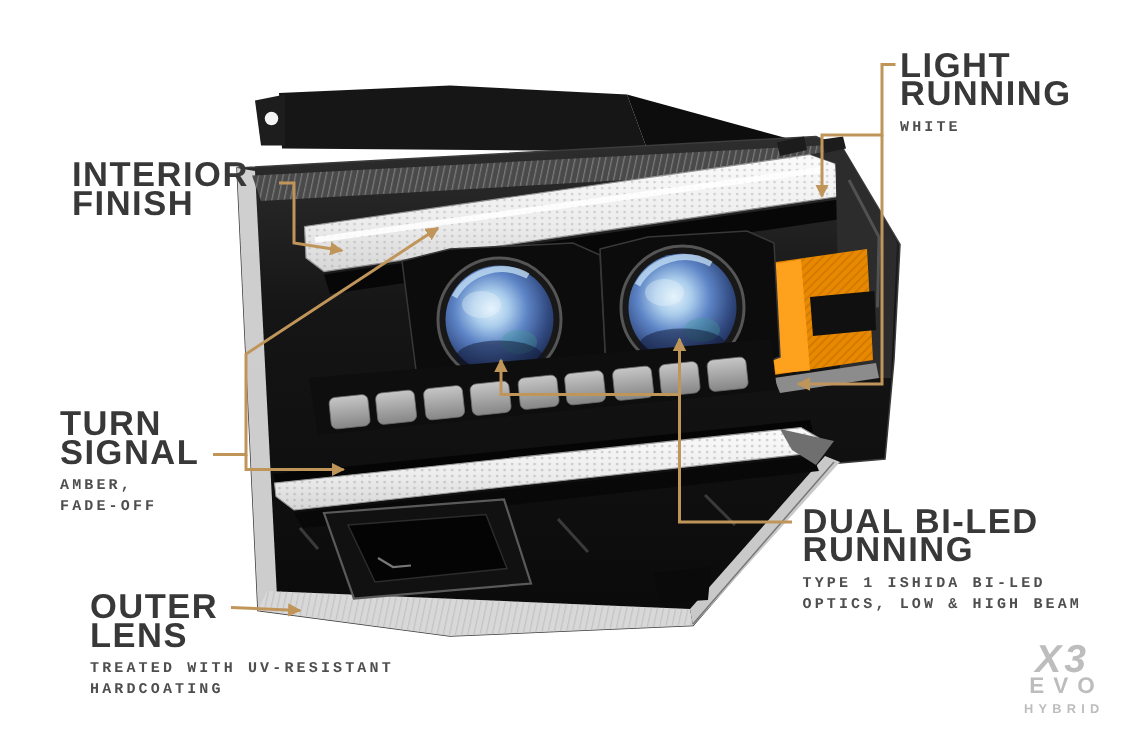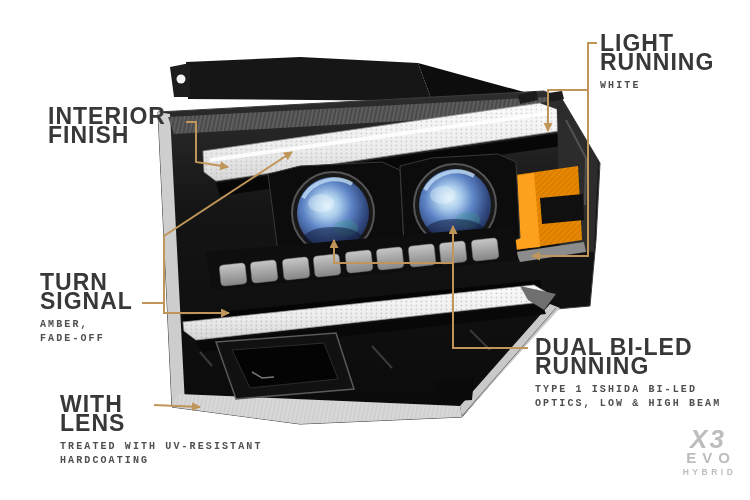--- a/index.html
+++ b/index.html
@@ -199,21 +199,21 @@
   <div class="callout" style="left:40px;top:273px;">
     <div class="t-line">TURN</div>
     <div class="t-line">SIGNAL</div>
     <div class="s-block">
       <div class="s-line">AMBER,</div>
       <div class="s-line">FADE-OFF</div>
     </div>
   </div>
 
   <div class="callout" style="left:60px;top:395px;">
-    <div class="t-line">WITH</div>
+    <div class="t-line">OUTER</div>
     <div class="t-line">LENS</div>
     <div class="s-block">
       <div class="s-line">TREATED WITH UV-RESISTANT</div>
       <div class="s-line">HARDCOATING</div>
     </div>
   </div>
 
   <div class="callout" style="left:535px;top:338px;">
     <div class="t-line">DUAL BI-LED</div>
     <div class="t-line">RUNNING</div>

